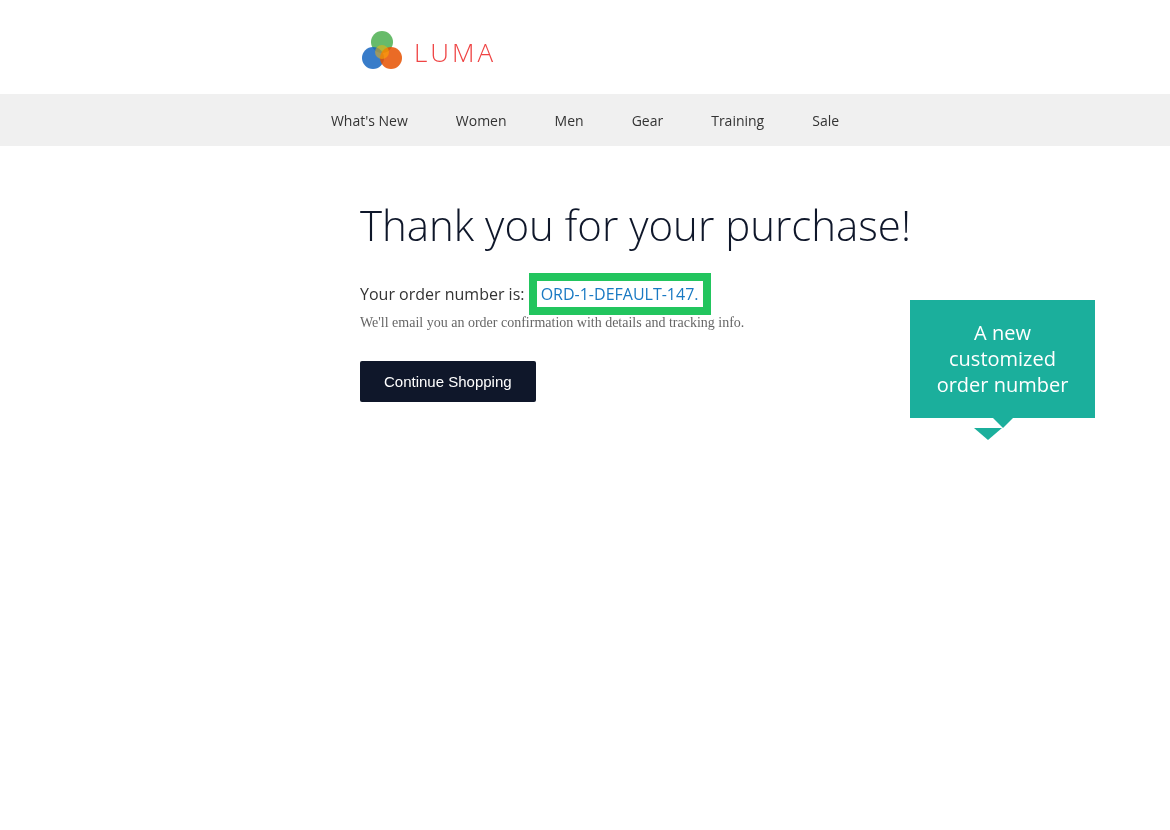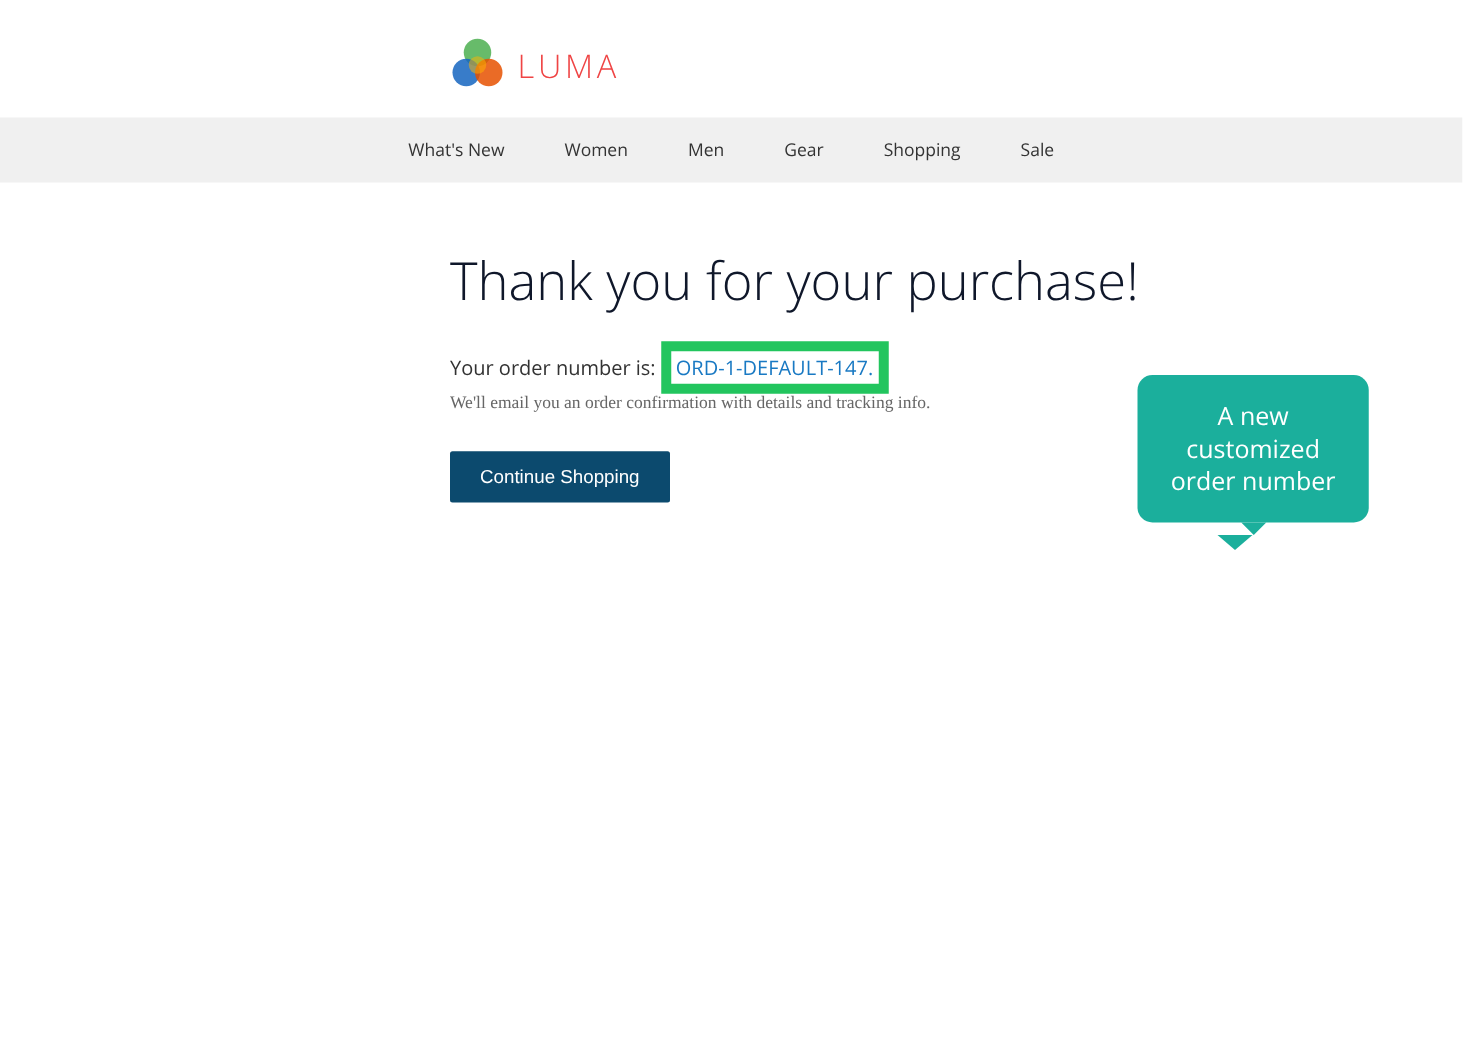--- a/index.html
+++ b/index.html
@@ -82,39 +82,39 @@
     }
 
     .confirmation-text {
       font-size: 14px;
       color: #666;
       margin-bottom: 30px;
       font-family: Liberation Serif, serif;
     }
 
     .continue-btn {
-      background: #0c4a6e;
+      background: #0f172a;
       color: #fff;
       border: none;
       padding: 12px 24px;
       font-size: 15px;
       cursor: pointer;
       border-radius: 2px;
       font-weight: 400;
     }
 
     
     .tooltip-bubble {
       position: absolute;
       top: 300px;
       right: 75px;
       background: #1baf9c;
       color: #fff;
       padding: 20px 22px;
-      border-radius: 12px;
+      border-radius: 0;
       width: 185px;
       text-align: center;
       font-size: 20px;
       font-weight: 400;
       line-height: 1.3;
     }
 
     .tooltip-bubble::after {
       content: '';
       position: absolute;
@@ -152,21 +152,21 @@
     <circle cx="22" cy="22" r="7" fill="#FFB300" opacity="0.5"></circle>
   </svg>
   <span class="logo-text">LUMA</span>
 </div>
 
 <nav class="nav-bar">
   <a class="nav-item">What's New</a>
   <a class="nav-item">Women</a>
   <a class="nav-item">Men</a>
   <a class="nav-item">Gear</a>
-  <a class="nav-item">Shopping</a>
+  <a class="nav-item">Training</a>
   <a class="nav-item">Sale</a>
 </nav>
 
 <div class="main-content">
   <h1 class="thank-you-heading">Thank you for your purchase!</h1>
 
   <p class="order-text">
     <span>Your order number is: </span><a class="order-number">ORD-1-DEFAULT-147.</a>
   </p>
 

